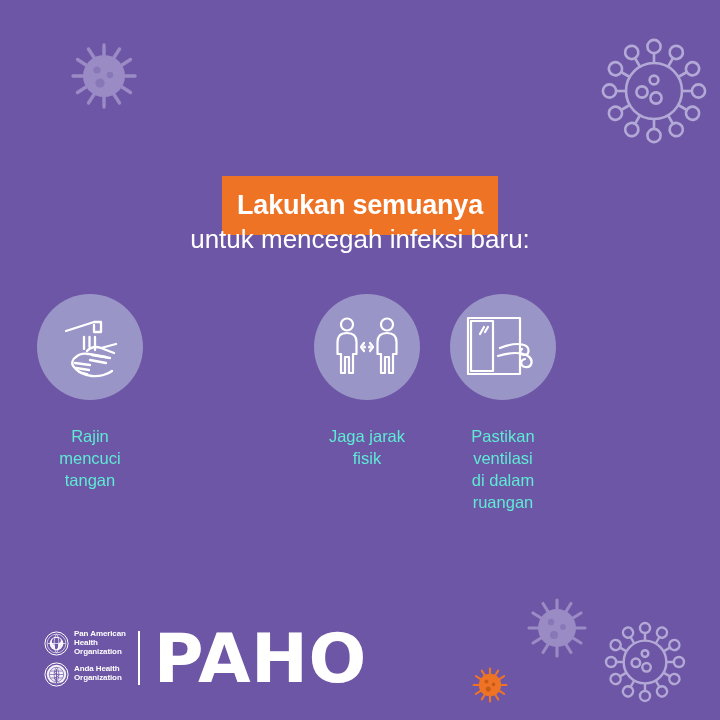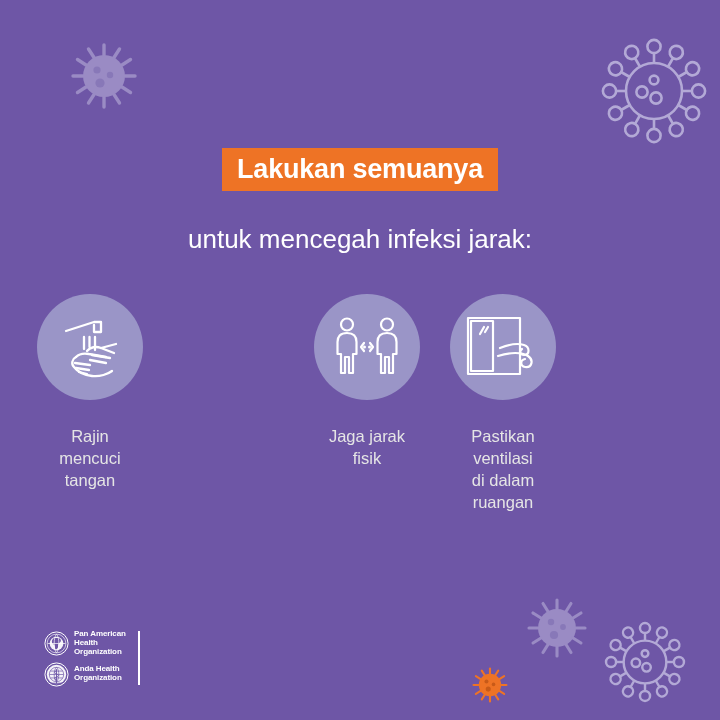--- a/index.html
+++ b/index.html
@@ -20,23 +20,23 @@
   
   .virus {
     position: absolute;
     pointer-events: none;
   }
 
   
   .banner {
     position: absolute;
     left: 222px;
-    top: 148px;
+    top: 176px;
     width: 276px;
-    height: 43px;
+    height: 59px;
     background: #ee7325;
     display: flex;
     align-items: center;
     justify-content: center;
   }
   .banner-text {
     color: #ffffff;
     font-size: 27px;
     font-weight: bold;
     letter-spacing: -0.2px;
@@ -80,21 +80,21 @@
     display: flex;
     align-items: center;
     justify-content: center;
   }
   .circle svg {
     display: block;
     overflow: visible;
   }
   .caption {
     margin-top: 26px;
-    color: #e5e5e5;
+    color: #5eead4;
     font-size: 16.5px;
     line-height: 1.33;
     text-align: center;
     white-space: pre-line;
   }
 
   
   .logo {
     position: absolute;
     left: 44px;
@@ -225,21 +225,21 @@
       </g>
       <circle cx="59" cy="48" r="4.4"></circle>
       <circle cx="47" cy="60" r="5.6"></circle>
       <circle cx="61" cy="66" r="5.6"></circle>
     </g>
   </svg>
 
   <div class="banner">
     <span class="banner-text">Lakukan semuanya</span>
   </div>
-  <div class="subtitle">untuk mencegah infeksi jarak:</div>
+  <div class="subtitle">untuk mencegah infeksi baru:</div>
 
   <div class="icon-row">
 
     <div class="step" style="left:20px;">
       <div class="circle">
         <svg width="72" height="72" viewBox="0 0 72 72">
           <g fill="none" stroke="#ffffff" stroke-width="2.3" stroke-linecap="round" stroke-linejoin="round">
 
             <path d="M12 20 L40 11 L47 11 L47 21 L40 21 L40 14"></path>
 
@@ -467,15 +467,16 @@
                      C16 25 16 28 20 29"></path>
           </g>
           <path d="M13 34 L27 34" stroke="#6e56a6" stroke-width="1.6" stroke-linecap="round"></path>
         </svg>
         <div class="emblem-text">Anda Health
 Organization</div>
       </div>
 
     </div>
     <div class="logo-divider"></div>
+    <div class="logo-word">PAHO</div>
   </div>
 
 </div>
 
 </body></html>

